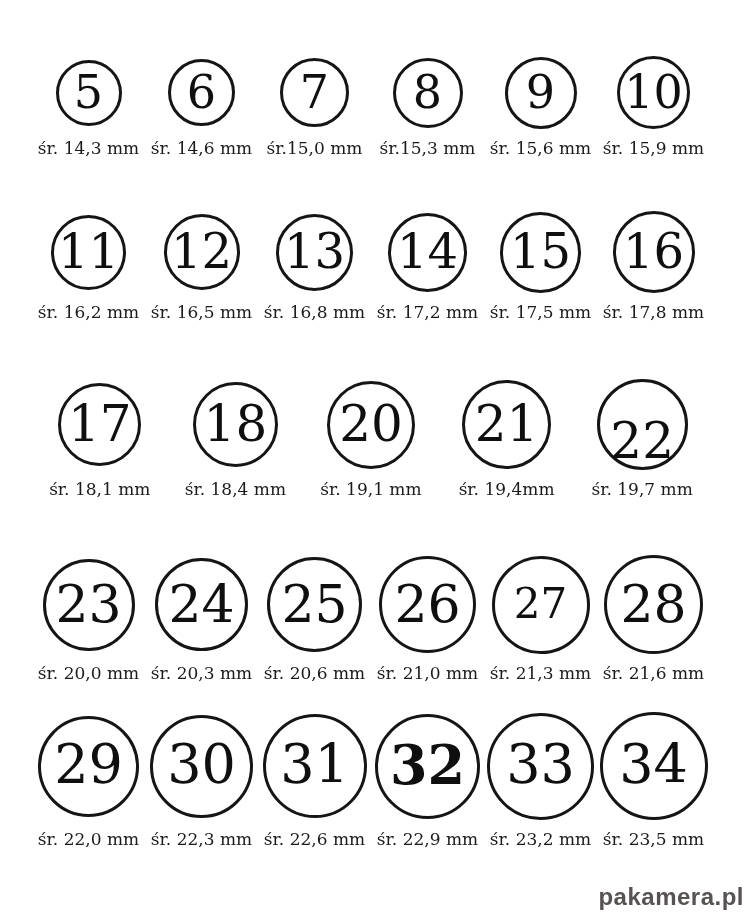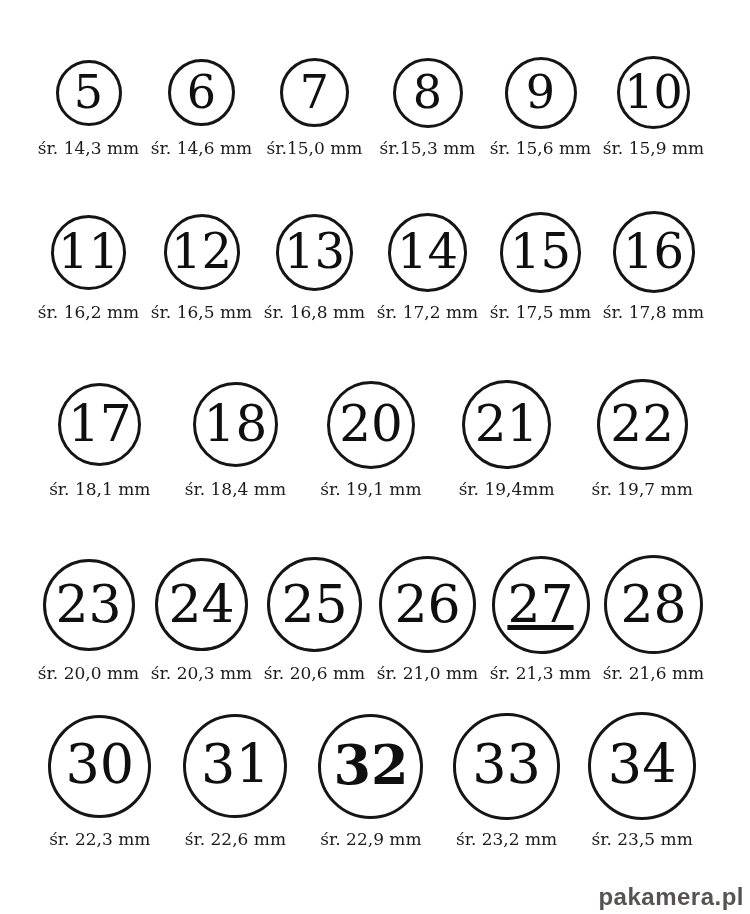--- a/index.html
+++ b/index.html
@@ -203,21 +203,21 @@
       <div class="cell">
         <div class="circle-area" style="height: 93px;">
           <div class="circle" style="width: 89px; height: 89px; border-color: rgb(21, 21, 21);">
             <span class="num" style="font-size: 50px;">21</span>
           </div>
         </div>
         <div class="lbl">śr. 19,4mm</div>
       </div>
       <div class="cell">
         <div class="circle-area" style="height: 93px;">
-          <div class="circle" style="width: 91px; height: 91px; border-color: rgb(21, 21, 21);">
+          <div class="circle" style="width: 91px; height: 91px; border-color: rgb(21, 21, 21); align-items: flex-end;">
             <span class="num" style="font-size: 50px;">22</span>
           </div>
         </div>
         <div class="lbl">śr. 19,7 mm</div>
       </div>
     </div>
     <div class="row" style="margin-bottom: 28px; justify-content: space-between;">
       <div class="cell">
         <div class="circle-area" style="height: 101px;">
           <div class="circle" style="width: 92px; height: 92px; border-color: rgb(21, 21, 21);">
@@ -246,35 +246,43 @@
         <div class="circle-area" style="height: 101px;">
           <div class="circle" style="width: 97px; height: 97px; border-color: rgb(21, 21, 21);">
             <span class="num" style="font-size: 52px;">26</span>
           </div>
         </div>
         <div class="lbl">śr. 21,0 mm</div>
       </div>
       <div class="cell">
         <div class="circle-area" style="height: 101px;">
           <div class="circle" style="width: 98px; height: 98px; border-color: rgb(21, 21, 21);">
-            <span class="num" style="font-size: 52px; text-decoration: underline;">27</span>
+            <span class="num" style="font-size: 42px;">27</span>
           </div>
         </div>
         <div class="lbl">śr. 21,3 mm</div>
       </div>
       <div class="cell">
         <div class="circle-area" style="height: 101px;">
           <div class="circle" style="width: 99px; height: 99px; border-color: rgb(21, 21, 21);">
             <span class="num" style="font-size: 52px;">28</span>
           </div>
         </div>
         <div class="lbl">śr. 21,6 mm</div>
       </div>
     </div>
     <div class="row">
+      <div class="cell">
+        <div class="circle-area" style="height: 110px;">
+          <div class="circle" style="width: 101px; height: 101px; border-color: rgb(21, 21, 21);">
+            <span class="num" style="font-size: 54px;">29</span>
+          </div>
+        </div>
+        <div class="lbl">śr. 22,0 mm</div>
+      </div>
       <div class="cell">
         <div class="circle-area" style="height: 110px;">
           <div class="circle" style="width: 103px; height: 103px; border-color: rgb(21, 21, 21);">
             <span class="num" style="font-size: 54px;">30</span>
           </div>
         </div>
         <div class="lbl">śr. 22,3 mm</div>
       </div>
       <div class="cell">
         <div class="circle-area" style="height: 110px;">

